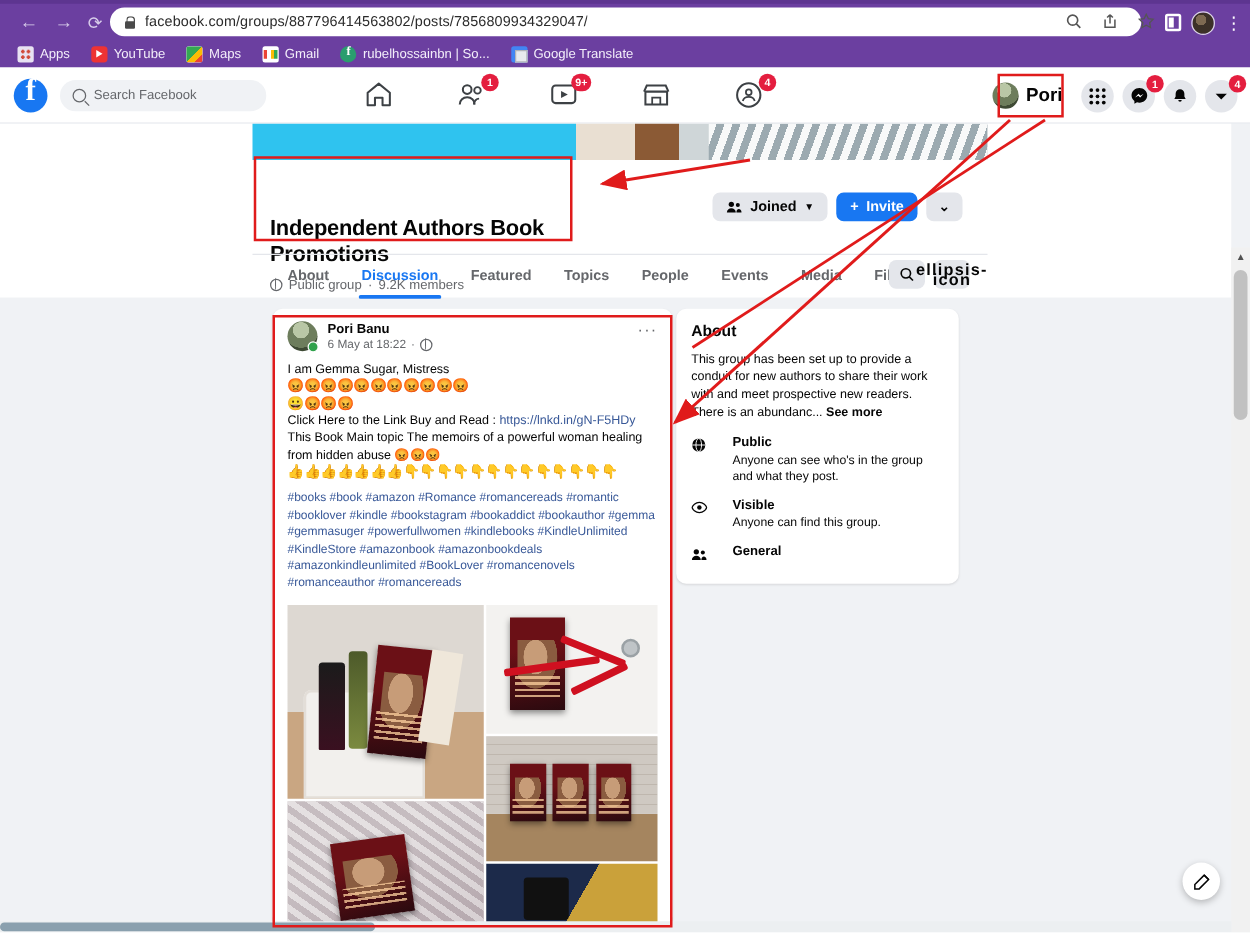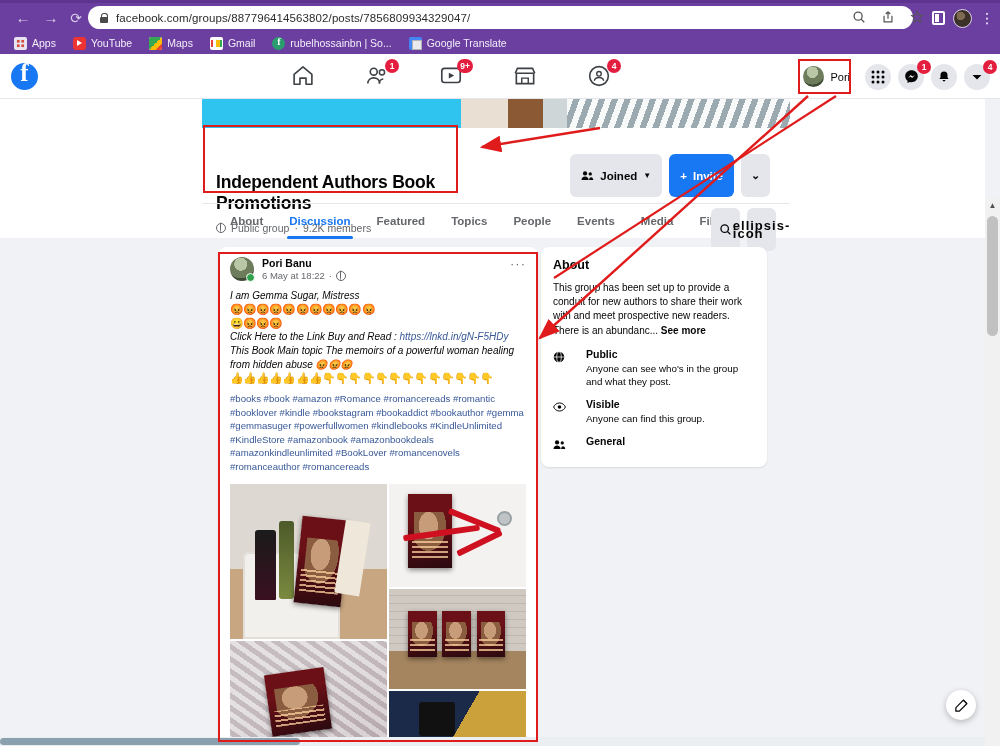--- a/index.html
+++ b/index.html
@@ -105,21 +105,21 @@
     font-size:8.5px; font-weight:700; line-height:14px; text-align:center;
   }
   .fb-right { position:absolute; right:10px; top:0; height:45px; display:flex; align-items:center; gap:7px; }
   .fb-profile {
     display:flex; align-items:center; gap:6px; padding:3px 8px 3px 4px; border-radius:16px; cursor:pointer;
   }
   .fb-profile .ava {
     width:21px; height:21px; border-radius:50%;
     background: radial-gradient(circle at 45% 30%, #b9c7a6 0 30%, #6d7d5c 31% 65%, #3e4a34 66% 100%);
   }
-  .fb-profile .nm { font-size:11px; color:#050505; font-weight:400; }
+  .fb-profile .nm { font-size:15px; color:#050505; font-weight:700; }
   .fb-circbtn {
     width:26px; height:26px; border-radius:50%; background:#e4e6eb; position:relative; cursor:pointer;
     display:flex; align-items:center; justify-content:center; color:#050505;
   }
 
   
   .page { position:absolute; top:99px; left:0; width:1000px; height:647px; background:#f0f2f5; }
   .grouphead { position:absolute; top:0; left:0; width:985px; height:139px; background:#fff; }
   .cover {
     position:absolute; top:0; left:202px; width:588px; height:29px; overflow:hidden;
@@ -130,22 +130,22 @@
     background:repeating-linear-gradient(110deg, rgba(255,255,255,.85) 0 6px, rgba(150,165,172,.9) 6px 12px);
     left:62%; }
   .gh-title-wrap { position:absolute; top:29px; left:202px; width:300px; padding:8px 0 0 14px;}
   .gh-title { font-size:17.5px; font-weight:700; color:#050505; line-height:1.22; letter-spacing:-0.2px;margin-top:36px; }
   .gh-sub { margin-top:7px; font-size:10.5px; color:#65676b; display:flex; align-items:center; gap:5px;}
   .globe-sm { width:10px; height:10px; border-radius:50%; border:1.3px solid #65676b; position:relative; flex:0 0 auto;}
   .globe-sm::after{content:""; position:absolute; left:3.2px; top:-1.3px; width:0; height:10px; border-left:1.3px solid #65676b; border-radius:50%;}
 
   .gh-actions { position:absolute; top:55px; right:215px; display:flex; align-items:center; gap:7px; }
   .btn {
-    height:43px; border-radius:6px; display:flex; align-items:center; gap:6px;
-    padding:0 11px; font-size:11.5px; font-weight:600; cursor:pointer; border:none;
+    height:23px; border-radius:6px; display:flex; align-items:center; gap:6px;
+    padding:0 11px; font-size:11.5px; font-weight:600; cursor:pointer; border:none;text-align:center;
   }
   .btn-grey { background:#e4e6eb; color:#050505; }
   .btn-blue { background:#1877f2; color:#fff; }
   .btn-sq { background:#e4e6eb; color:#050505; width:29px; justify-content:center; padding:0; }
 
   .tabs {
     position:absolute; top:104px; left:202px; width:588px; height:35px;
     border-top:1px solid #e4e6eb; display:flex; align-items:center; padding-left:15px; gap:0;
   }
   .tab {
@@ -161,21 +161,21 @@
   .card { background:#fff; border-radius:8px; box-shadow:0 1px 2px rgba(0,0,0,.1); }
   .post { padding:10px 12px 0 12px; }
   .post-head { display:flex; align-items:center; gap:8px; position:relative; }
   .post-ava { width:24px; height:24px; border-radius:50%; position:relative; flex:0 0 auto;
     background: radial-gradient(circle at 45% 30%, #b9c7a6 0 30%, #6d7d5c 31% 65%, #3e4a34 66% 100%); }
   .post-ava::after{content:""; position:absolute; right:-1px; bottom:-1px; width:7px; height:7px; border-radius:50%; background:#31a24c; border:1.5px solid #fff;}
   .post-author { font-size:10.5px; font-weight:700; color:#050505; }
   .post-meta { font-size:9.5px; color:#65676b; margin-top:1px; display:flex; align-items:center; gap:4px;}
   .post-kebab { position:absolute; right:0; top:2px; font-size:13px; color:#65676b; letter-spacing:1px; cursor:pointer; line-height:10px;}
   .post-body { margin-top:8px; font-size:10px; color:#050505; line-height:1.38; }
-  .post-body .ln { white-space:normal;font-style:italic; }
+  .post-body .ln { white-space:normal; }
   .emoji-row { font-size:11px; line-height:1.25; letter-spacing:-0.5px; }
   .link { color:#385898; }
   .tags { margin-top:7px; font-size:9.6px; color:#385898; line-height:1.4; }
 
   .media-grid { margin-top:11px; display:flex; gap:2px; width:100%; }
   .mg-col { display:flex; flex-direction:column; gap:2px; }
   .mg-left { width:157px; }
   .mg-right { width:137px; }
   .mph { position:relative; overflow:hidden; background:#d8d8d8; }
   .bookimg {
@@ -287,20 +287,24 @@
       </div>
       <div class="bm">
         <span class="bm-ico ico-gt"></span>
         <span class="bm-label">Google Translate</span>
       </div>
     </div>
   </div>
 
   <div class="fbbar">
     <div class="fb-logo"></div>
+    <div class="fb-search">
+      <span class="mag"></span>
+      <span class="fb-search-ph">Search Facebook</span>
+    </div>
 
     <div class="fb-nav">
       <div class="fb-nav-item">
         <svg width="26" height="26" viewBox="0 0 24 24">
             <path d="M12 3.6L3.8 10.4v9.2h5.4v-5.6h5.6v5.6h5.4v-9.2z" fill="none" stroke="#3d4145" stroke-width="1.5" stroke-linejoin="round"></path>
           </svg>
       </div>
       <div class="fb-nav-item">
         <svg width="26" height="26" viewBox="0 0 24 24">
             <circle cx="9" cy="8" r="3.2" fill="none" stroke="#3d4145" stroke-width="1.5"></circle>

